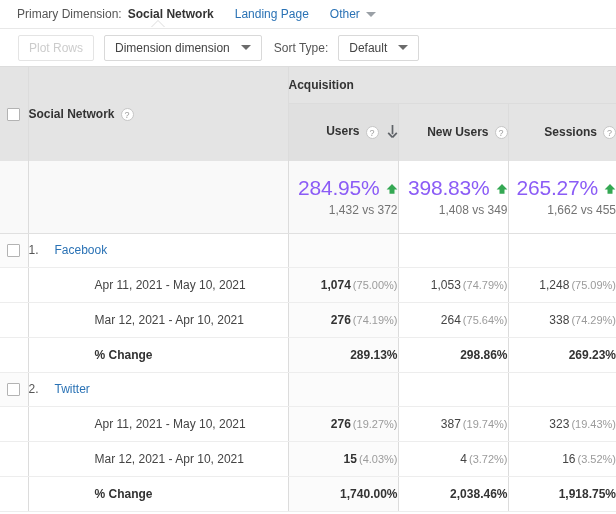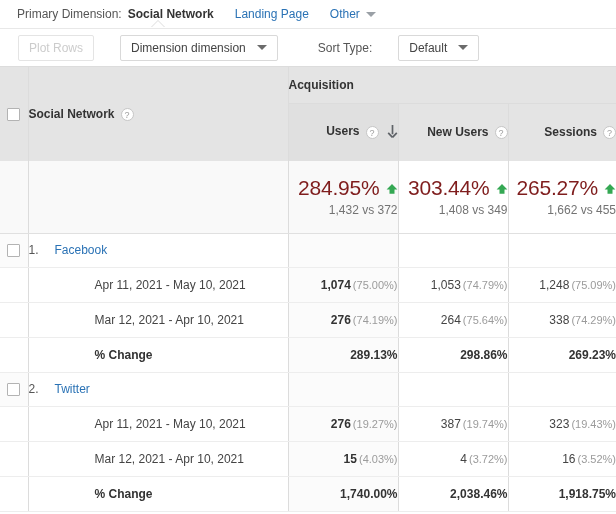--- a/index.html
+++ b/index.html
@@ -74,21 +74,21 @@
     background: #e8e8e8;
     width: 100%;
   }
 
   
   .toolbar {
     height: 37px;
     display: flex;
     align-items: center;
     padding-left: 18px;
-    gap: 26px;
+    gap: 10px;
     font-size: 12px;
     background: #ffffff;
   }
   .btn {
     height: 26px;
     border: 1px solid #d9d9d9;
     border-radius: 2px;
     background: #ffffff;
     display: inline-flex;
     align-items: center;
@@ -107,21 +107,21 @@
     display: inline-block;
     margin-left: 11px;
     width: 0; height: 0;
     border-left: 5px solid transparent;
     border-right: 5px solid transparent;
     border-top: 5px solid #6b6b6b;
   }
   .sort-label {
     font-size: 12px;
     color: #555555;
-    margin-left: 14px;
+    margin-left: 2px;
   }
 
   
   .table-wrap {
     width: 616px;
     border-top: 1px solid #dcdcdc;
     position: relative;
   }
   table.ga {
     width: 616px;
@@ -220,21 +220,21 @@
     height: 72px;
     text-align: right;
     padding-right: 12px;
     border-bottom: 1px solid #e0e0e0;
     white-space: nowrap;
   }
   .sum-cell.white { background: #ffffff; }
   .sum-cell.users { background: #f9f9f9; }
   .sum-big {
     font-size: 21px;
-    color: #7f1d1d;
+    color: #8b5cf6;
     font-weight: normal;
     letter-spacing: -0.2px;
   }
   .sum-sub {
     font-size: 12px;
     color: #737373;
     margin-top: 3px;
   }
   .up-arrow {
     display: inline-block;
@@ -384,21 +384,21 @@
   <tr>
     <td class="sum-blank chk-col"></td>
     <td class="sum-blank"></td>
     <td class="sum-cell users sep-l">
       <div><span class="sum-big">284.95%</span><span class="up-arrow"><svg width="12" height="12" viewBox="0 0 12 12">
                   <path d="M6 1 L11.4 6.6 H8.5 V10.8 H3.5 V6.6 H0.6 Z" fill="#34a853"></path>
                 </svg></span></div>
       <div class="sum-sub">1,432 vs 372</div>
     </td>
     <td class="sum-cell white sep-l">
-      <div><span class="sum-big">303.44%</span><span class="up-arrow"><svg width="12" height="12" viewBox="0 0 12 12">
+      <div><span class="sum-big">398.83%</span><span class="up-arrow"><svg width="12" height="12" viewBox="0 0 12 12">
                   <path d="M6 1 L11.4 6.6 H8.5 V10.8 H3.5 V6.6 H0.6 Z" fill="#34a853"></path>
                 </svg></span></div>
       <div class="sum-sub">1,408 vs 349</div>
     </td>
     <td class="sum-cell white sep-l">
       <div><span class="sum-big">265.27%</span><span class="up-arrow"><svg width="12" height="12" viewBox="0 0 12 12">
                   <path d="M6 1 L11.4 6.6 H8.5 V10.8 H3.5 V6.6 H0.6 Z" fill="#34a853"></path>
                 </svg></span></div>
       <div class="sum-sub">1,662 vs 455</div>
     </td>

